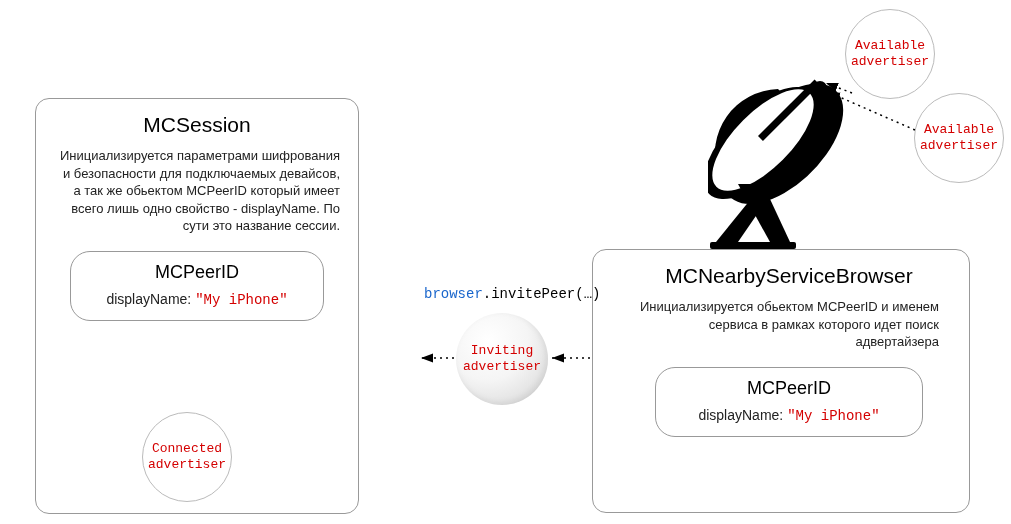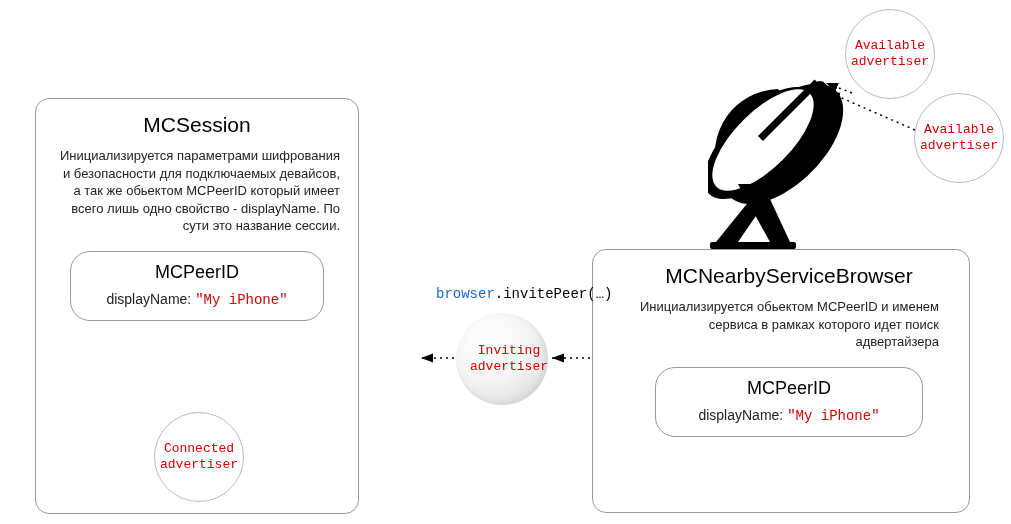--- a/index.html
+++ b/index.html
@@ -73,21 +73,21 @@
   }
   .inviting {
     position: absolute;
     width: 92px;
     height: 92px;
     border-radius: 50%;
     background: radial-gradient(circle at 35% 30%, #ffffff 0%, #f5f5f5 45%, #dcdcdc 85%, #c8c8c8 100%);
     box-shadow: inset -2px -2px 6px rgba(0,0,0,0.08);
     display: flex;
     align-items: center;
-    justify-content: flex-end;
+    justify-content: center;
     text-align: center;
   }
   .code-label {
     position: absolute;
     font-family: "Courier New", monospace;
     font-size: 14px;
   }
   .code-label .blue { color: #1a66cc; }
   .code-label .blk { color: #000; }
   svg.connector { position: absolute; overflow: visible; pointer-events: none; }
@@ -100,38 +100,38 @@
   <div class="desc" style="margin-top:10px;">Инициализируется параметрами шифрования и безопасности для подключаемых девайсов, а так же обьектом MCPeerID который имеет всего лишь одно свойство - displayName. По сути это название сессии.</div>
   <div class="inner-box" style="margin:16px 34px 0 34px;">
     <div class="inner-title">MCPeerID</div>
     <div class="inner-line">
       <span class="lbl">displayName:</span>
       <span class="val">"My iPhone"</span>
     </div>
   </div>
 </div>
 
-<div class="circle" style="left:154px; top:412px; width:90px; height:90px;">
+<div class="circle" style="left:142px; top:412px; width:90px; height:90px;">
   <div class="circle-red-text" style="white-space:pre-line;">Connected
 advertiser</div>
 </div>
 
 <div class="box" style="left:592px; top:249px; width:378px; height:264px;padding-left:16px;">
   <div class="title" style="margin-top:14px;">MCNearbyServiceBrowser</div>
   <div class="desc" style="margin-top:10px; padding:0 30px;">Инициализируется обьектом MCPeerID и именем сервиса в рамках которого идет поиск адвертайзера</div>
   <div class="inner-box" style="margin:16px 46px 0 46px;">
     <div class="inner-title">MCPeerID</div>
     <div class="inner-line">
       <span class="lbl">displayName:</span>
       <span class="val">"My iPhone"</span>
     </div>
   </div>
 </div>
 
-<div class="code-label" style="left:436px; top:286px;">
+<div class="code-label" style="left:424px; top:286px;">
   <span class="blue">browser</span><span class="blk">.invitePeer(…)</span>
 </div>
 
 <div class="inviting" style="left:456px; top:313px;">
   <div class="circle-red-text" style="white-space:pre-line;">Inviting
 advertiser</div>
 </div>
 
 <div class="circle" style="left:845px; top:9px; width:90px; height:90px;">
   <div class="circle-red-text" style="white-space:pre-line;">Available

